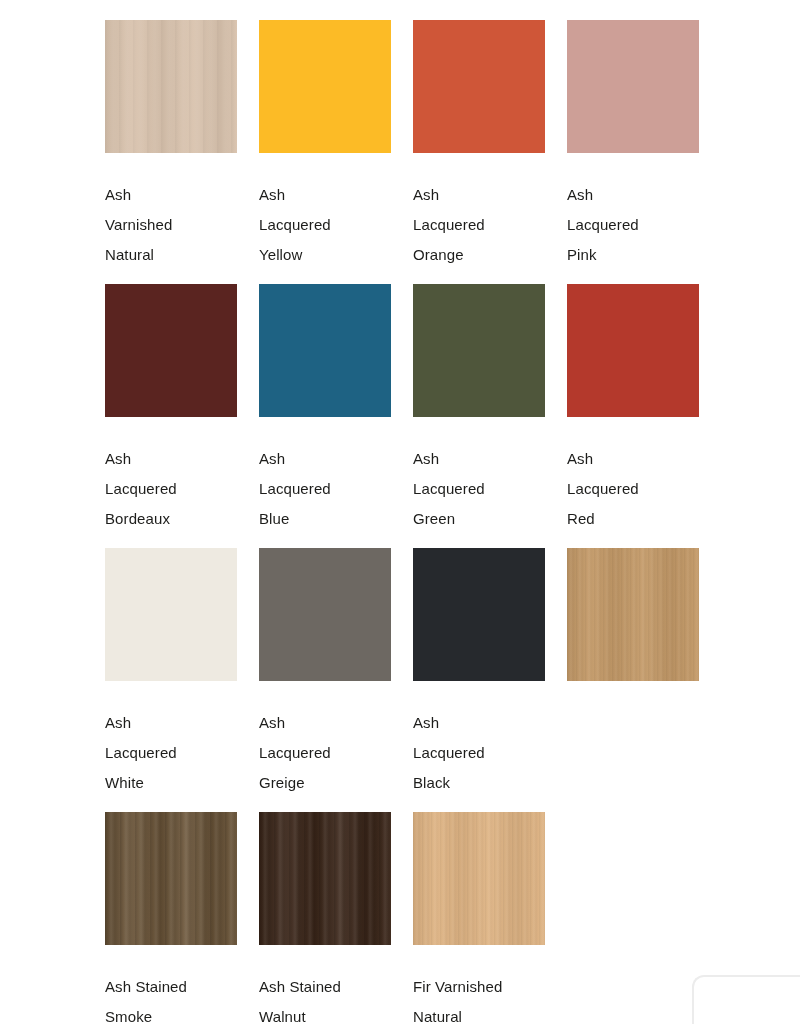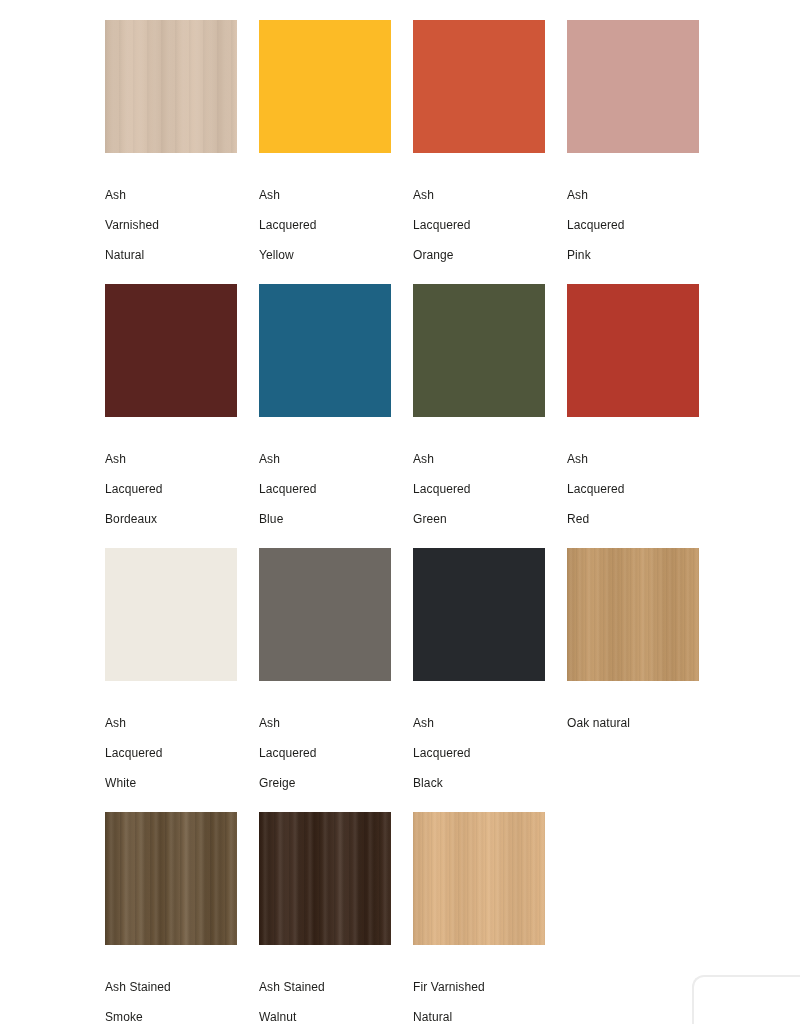--- a/index.html
+++ b/index.html
@@ -101,21 +101,21 @@
         rgba(0,0,0,0.14) 0%,
         rgba(255,255,255,0.07) 20%,
         rgba(0,0,0,0.10) 42%,
         rgba(255,255,255,0.08) 62%,
         rgba(0,0,0,0.12) 82%,
         rgba(255,255,255,0.04) 100%);
   }
 
   .swatch-label {
     margin-top: 27px;
-    font-size: 12px;
+    font-size: 15px;
     line-height: 30px;
     letter-spacing: 0.1px;
     color: #1d1d1b;
     white-space: pre-line;
     font-weight: 400;
   }
 
   
   .panel-corner {
     position: absolute;
@@ -196,21 +196,20 @@
 Greige</div>
       </div>
       <div class="swatch-cell">
         <div class="swatch-chip" style="background-color: rgb(38, 41, 45);"></div>
         <div class="swatch-label">Ash
 Lacquered
 Black</div>
       </div>
       <div class="swatch-cell">
         <div class="swatch-chip grain grain-fine" style="background-color: rgb(196, 154, 104);"></div>
-        <div class="swatch-label">Oak natural</div>
       </div>
       <div class="swatch-cell">
         <div class="swatch-chip grain grain-heavy" style="background-color: rgb(107, 85, 57);"></div>
         <div class="swatch-label">Ash Stained
 Smoke</div>
       </div>
       <div class="swatch-cell">
         <div class="swatch-chip grain grain-heavy" style="background-color: rgb(59, 38, 25);"></div>
         <div class="swatch-label">Ash Stained
 Walnut</div>

